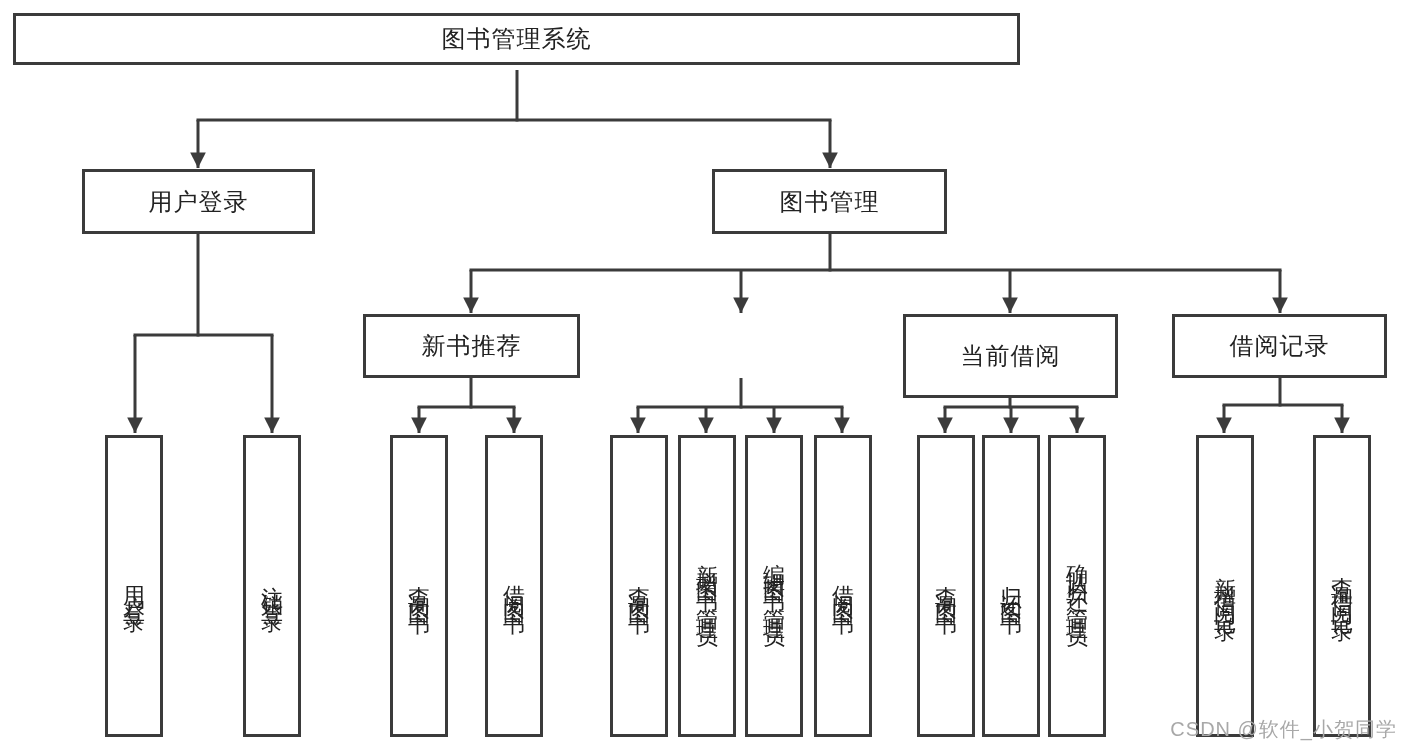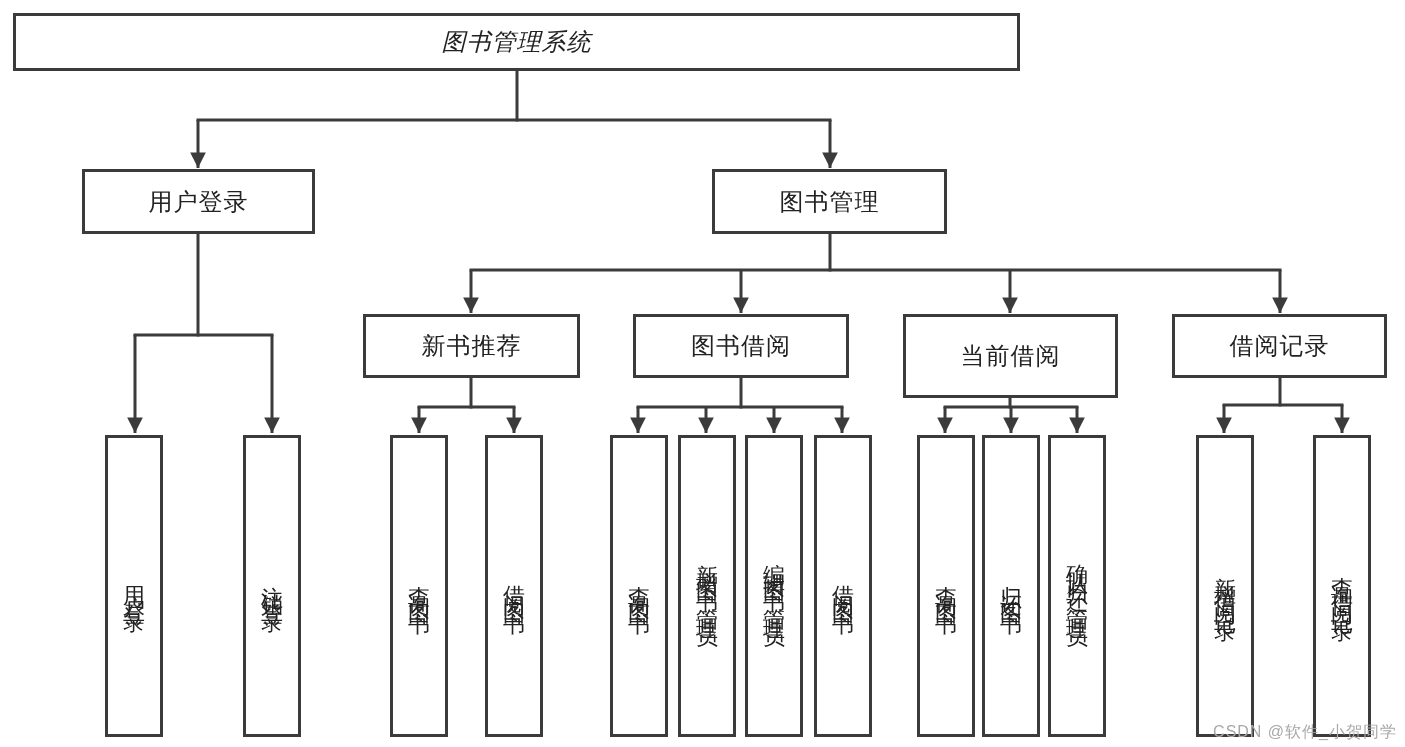--- a/index.html
+++ b/index.html
@@ -39,21 +39,21 @@
     text-orientation:upright;
     font-size:22px;
     letter-spacing:9px;
     line-height:1;
     white-space:nowrap;
   }
   .watermark{
     position:absolute;z-index:3;
     right:8px;bottom:4px;
     color:var(--wm);
-    font-size:16px;
+    font-size:20px;
     letter-spacing:1px;
   }
 </style>
 </head>
 <body>
 
 <div class="canvas">
 
   <svg class="connectors" width="1405" height="747" viewBox="0 0 1405 747" xmlns="http://www.w3.org/2000/svg">
     <defs>
@@ -96,36 +96,33 @@
     <path d="M945 407 V433" marker-end="url(#arrow)"></path>
     <path d="M1011 407 V433" marker-end="url(#arrow)"></path>
     <path d="M1077 407 V433" marker-end="url(#arrow)"></path>
 
     <path d="M1280 378 V406.5"></path>
     <path d="M1222.5 405 H1343.5"></path>
     <path d="M1224 405 V433" marker-end="url(#arrow)"></path>
     <path d="M1342 405 V433" marker-end="url(#arrow)"></path>
   </svg>
 
-  <div class="box root-node" style="left:13px;top:13px;width:1007px;height:58px;font-style:italic;">
+  <div class="box root-node" style="left:13px;top:13px;width:1007px;height:52px;">
     <span>图书管理系统</span>
   </div>
 
   <div class="box h-node" style="left:82px;top:169px;width:233px;height:65px;">
     <span>用户登录</span>
   </div>
   <div class="box h-node" style="left:712px;top:169px;width:235px;height:65px;">
     <span>图书管理</span>
   </div>
 
   <div class="box h-node" style="left:363px;top:314px;width:217px;height:64px;">
     <span>新书推荐</span>
-  </div>
-  <div class="box h-node" style="left:633px;top:314px;width:216px;height:64px;">
-    <span>图书借阅</span>
   </div>
   <div class="box h-node" style="left:903px;top:314px;width:215px;height:84px;">
     <span>当前借阅</span>
   </div>
   <div class="box h-node" style="left:1172px;top:314px;width:215px;height:64px;">
     <span>借阅记录</span>
   </div>
 
   <div class="box leaf" style="left:105px;">
     <span>用户登录</span>

